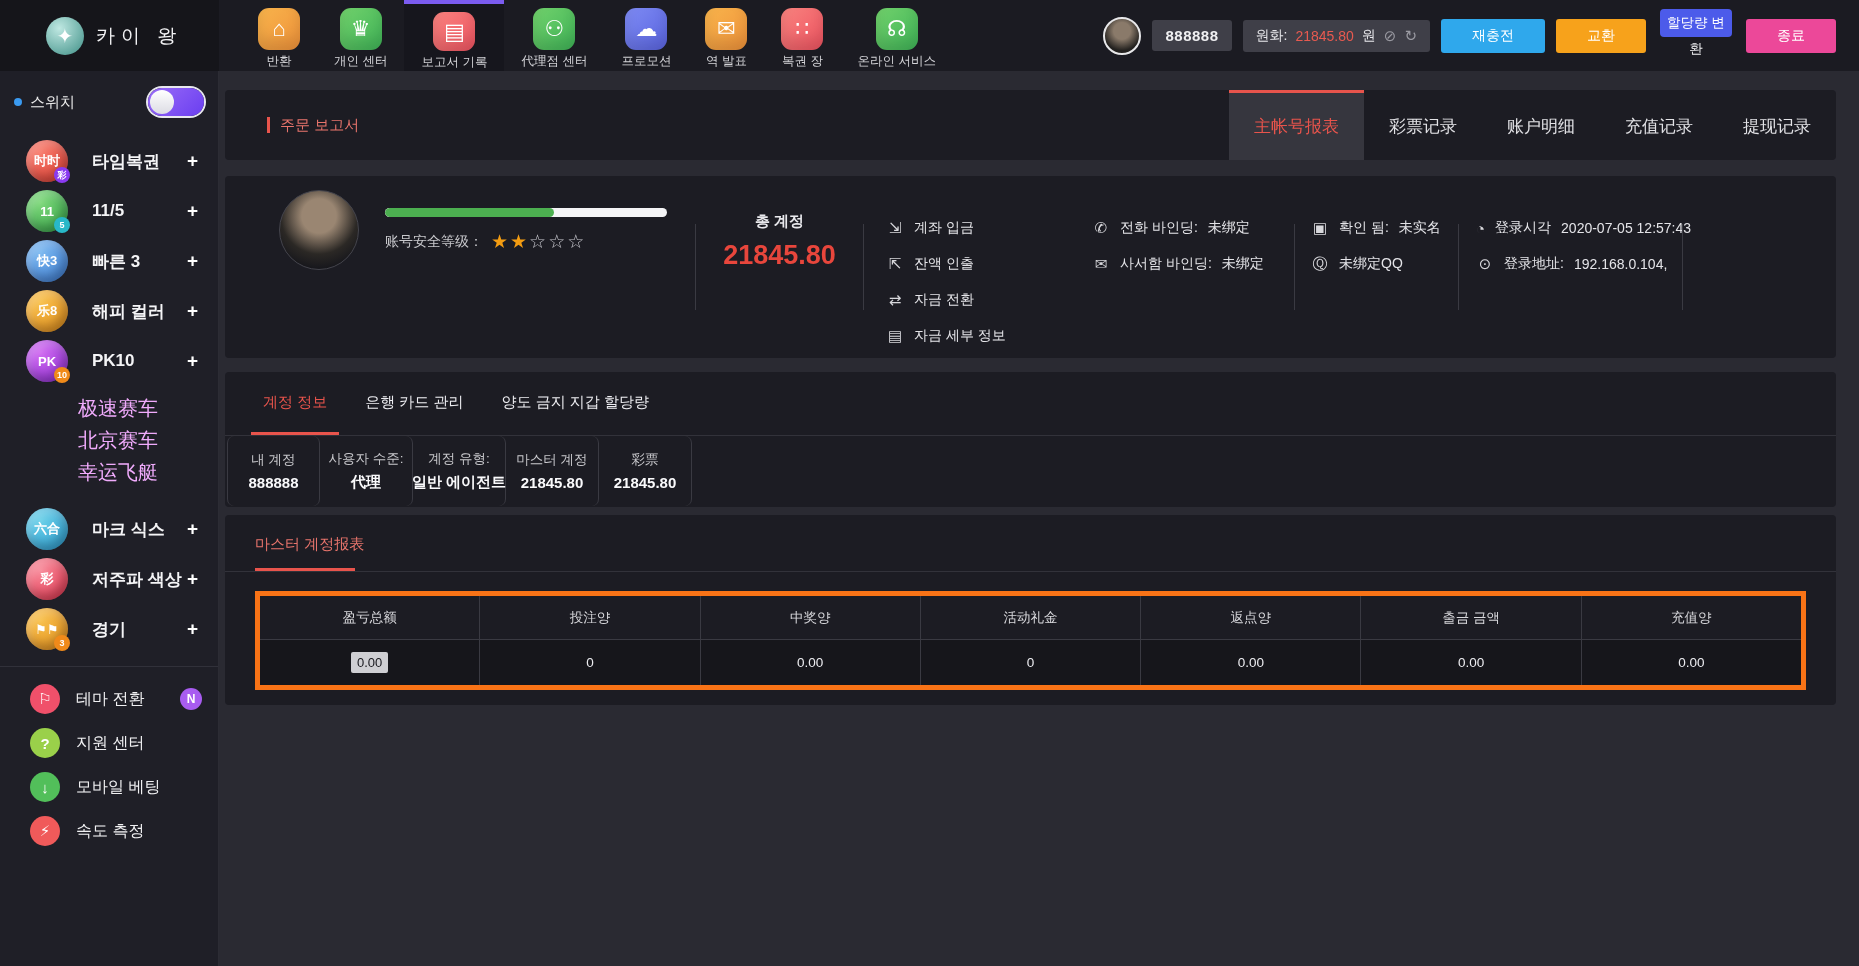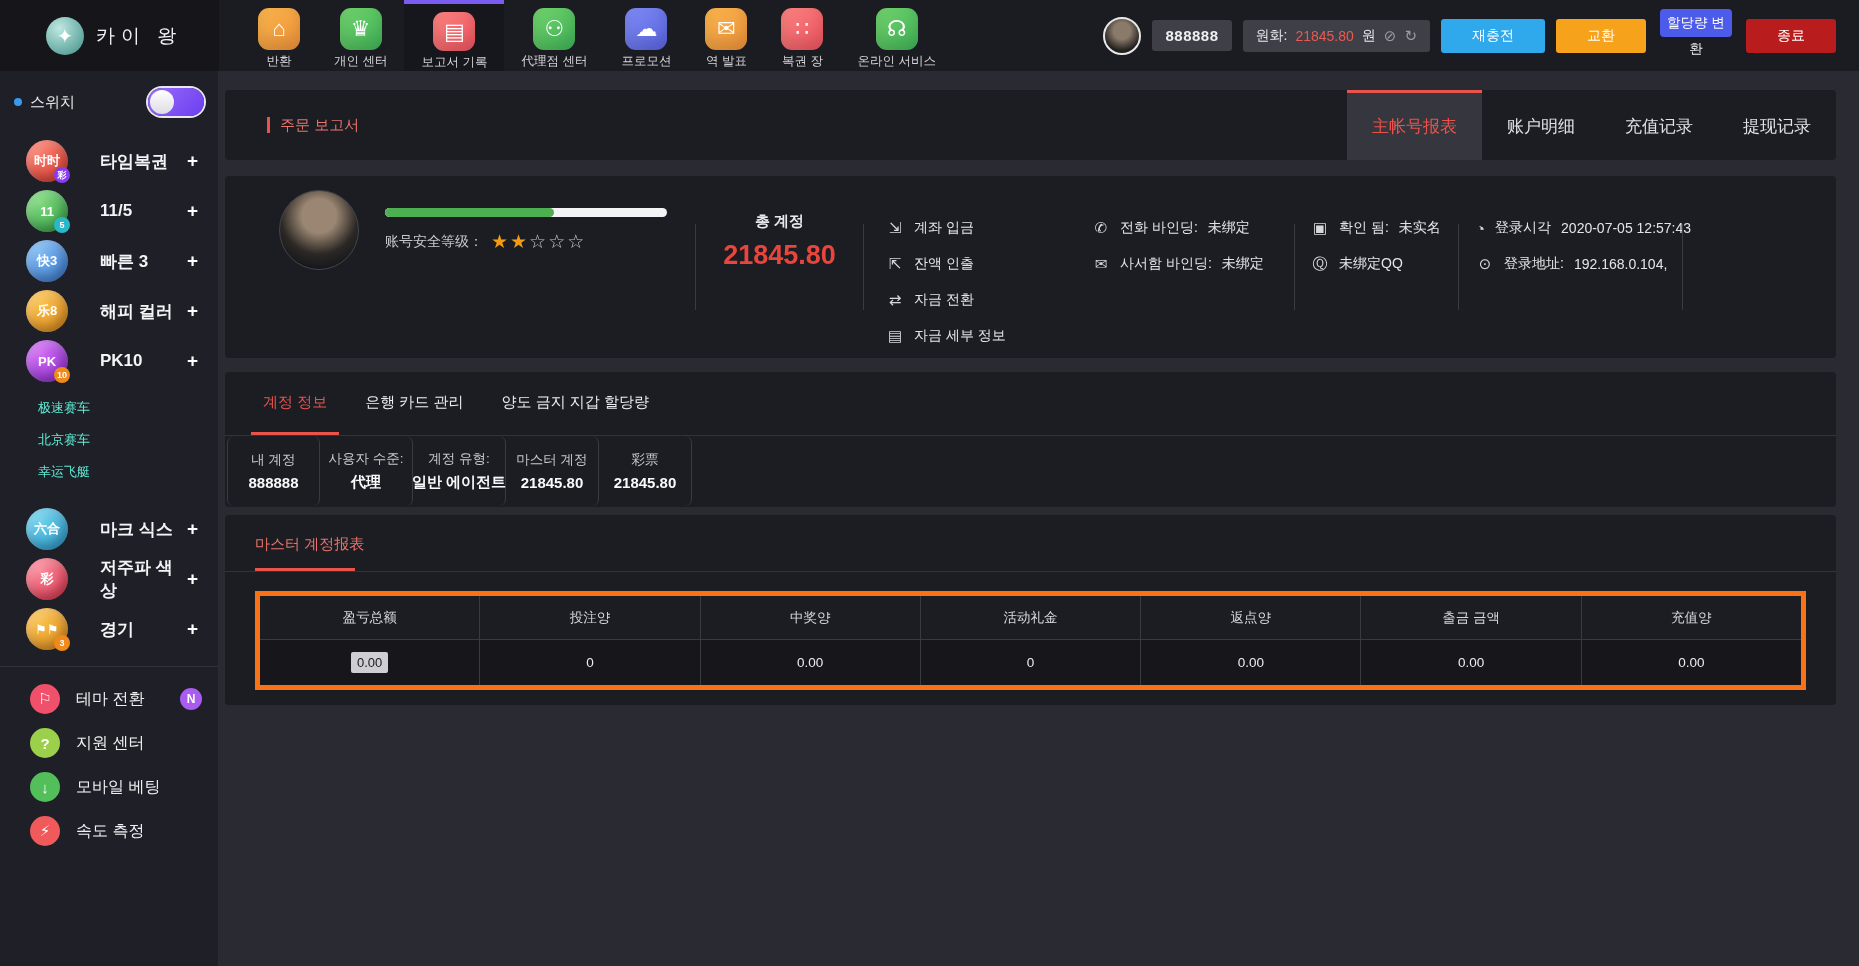--- a/index.html
+++ b/index.html
@@ -31,21 +31,21 @@
 
   .userbar { margin-left:auto; display:flex; align-items:center; gap:11px; padding-right:23px; }
   .avatar-sm { width:38px; height:38px; border-radius:50%; border:2px solid #e8e8ea;
     background:radial-gradient(circle at 50% 35%, #8a7a6a 0 30%, #23211f 70%); flex:0 0 auto; }
   .pillbox { background:#3f3f48; border-radius:3px; padding:7px 13px; font-size:14px; display:flex; align-items:center; gap:8px; }
   .acct-num { font-weight:bold; font-size:15px; color:#f0f0f2; letter-spacing:.5px; }
   .bal-red { color:#e85a50; }
   .mini-ic { color:#9a9aa2; font-size:15px; cursor:pointer; }
   .btn { border:none; border-radius:3px; color:#fff; font-size:14px; padding:8px 31px; cursor:pointer;
     font-family:inherit; white-space:nowrap; }
-  .btn-blue { background:#2fa8ec; } .btn-orange { background:#f7a21b; } .btn-logout { background:#b91c1c; }
+  .btn-blue { background:#2fa8ec; } .btn-orange { background:#f7a21b; } .btn-logout { background:#ec4899; }
   .quota-wrap { width:78px; text-align:center; font-size:13.5px; cursor:pointer; margin-top:-4px; }
   .quota-line1 { display:inline-block; background:#4c5bea; border-radius:4px; padding:5px 7px; color:#fff; white-space:nowrap; }
   .quota-line2 { margin-top:3px; color:#f0f0f2; }
 
   
   .sidebar { position:absolute; top:71px; left:0; width:219px; bottom:0;
     background:#1f1f27; border-right:1px solid #2c2c34; overflow:hidden; }
   .switch-row { display:flex; align-items:center; padding:17px 14px 10px 14px; }
   .blue-dot { width:8px; height:8px; border-radius:50%; background:#3a9af0; margin-right:8px; }
   .switch-label { font-size:15px; color:#eee; }
@@ -62,24 +62,24 @@
     font-size:9px; font-weight:bold; display:flex; align-items:center; justify-content:center; color:#fff; }
   .ball-badge:empty { display:none; }
   .b-red    { background:radial-gradient(circle at 35% 30%, #f87a6a, #d83a30); }
   .b-green  { background:radial-gradient(circle at 35% 30%, #7ed87a, #2f9e44); }
   .b-blue   { background:radial-gradient(circle at 35% 30%, #7ab8f0, #3a78d0); }
   .b-amber  { background:radial-gradient(circle at 35% 30%, #f8c04a, #e08a1a); }
   .b-purple { background:radial-gradient(circle at 35% 30%, #d06af0, #8a2ad0); }
   .b-teal   { background:radial-gradient(circle at 35% 30%, #6ad0e8, #2a9ad0); }
   .b-pink   { background:radial-gradient(circle at 35% 30%, #f88a9a, #e0304a); }
   .bd-purple { background:#8a3af0; } .bd-teal { background:#28b8c8; } .bd-orange { background:#f08a1a; }
-  .side-item .g-label { margin-left:32px; font-size:17px; font-weight:bold; color:#f4f4f6; }
+  .side-item .g-label { margin-left:24px; font-size:17px; font-weight:bold; color:#f4f4f6; }
   .plus { margin-left:auto; margin-right:20px; font-size:19px; font-weight:bold; color:#fff; cursor:pointer; }
   .sub-list { padding:6px 0 2px 0; }
-  .sub-item { height:32px; display:flex; align-items:center; padding-left:38px; font-size:13px; color:#5eead4; cursor:pointer; }
+  .sub-item { height:32px; display:flex; align-items:center; padding-left:78px; font-size:20px; color:#f0abfc; cursor:pointer; }
   .group-gap { margin-top:14px; }
   .side-divider { border-top:1px solid #31313a; margin:12px 0 10px 0; }
   .util-item { display:flex; align-items:center; height:44px; padding-left:30px; cursor:pointer; }
   .util-ic { width:30px; height:30px; border-radius:50%; display:flex; align-items:center; justify-content:center;
     color:#fff; font-size:15px; font-weight:bold; flex:0 0 auto; }
   .u-rose { background:#f0506a; } .u-lime { background:#9ad04a; } .u-green { background:#52bf5a; } .u-red { background:#f05a5a; }
   .util-item .u-label { margin-left:16px; font-size:16px; color:#f0f0f2; }
   .n-badge { margin-left:auto; margin-right:16px; width:22px; height:22px; border-radius:50%;
     background:#a85cf0; color:#fff; font-size:12px; font-weight:bold; display:flex; align-items:center; justify-content:center; }
 
@@ -321,20 +321,21 @@
 
 <div class="main">
 
   <div class="card card-head">
     <div class="page-title-wrap">
       <span class="red-bar"></span>
       <span class="page-title">주문 보고서</span>
     </div>
     <div class="head-tabs">
       <div class="head-tab active">主帐号报表</div>
+      <div class="head-tab">彩票记录</div>
       <div class="head-tab">账户明细</div>
       <div class="head-tab">充值记录</div>
       <div class="head-tab">提现记录</div>
     </div>
   </div>
 
   <div class="card card-profile">
     <div class="pf-left">
       <div class="avatar-lg"></div>
       <div class="pf-info">

